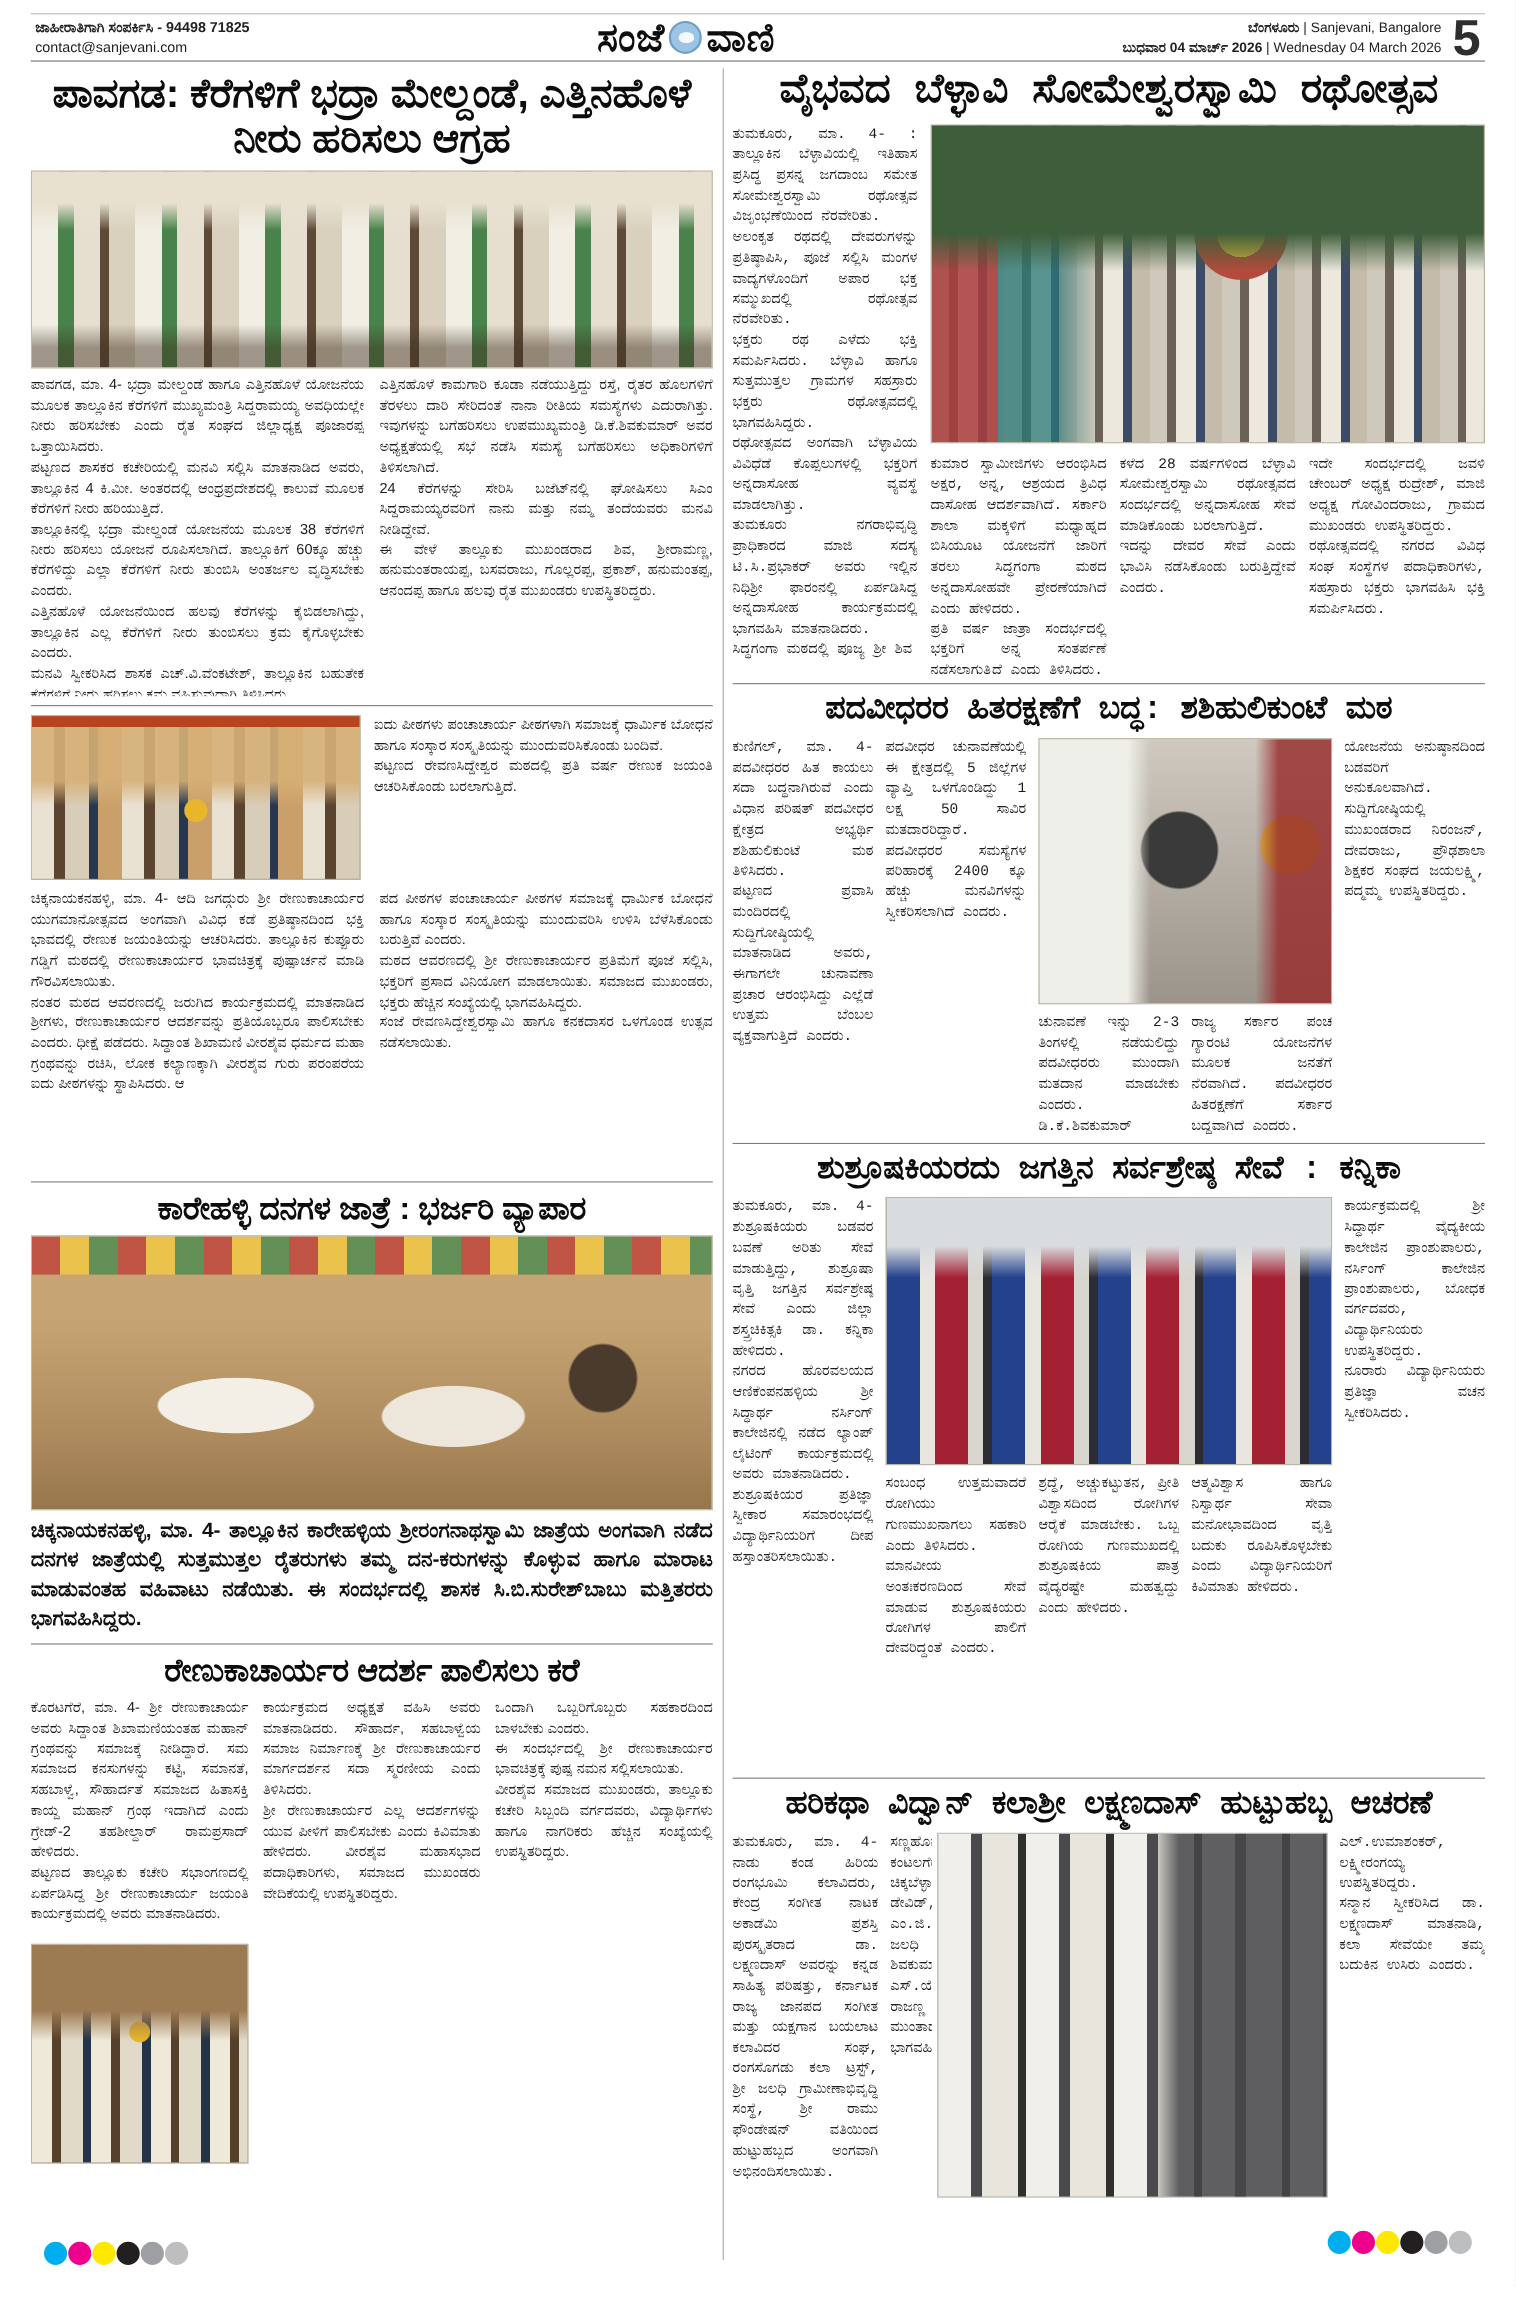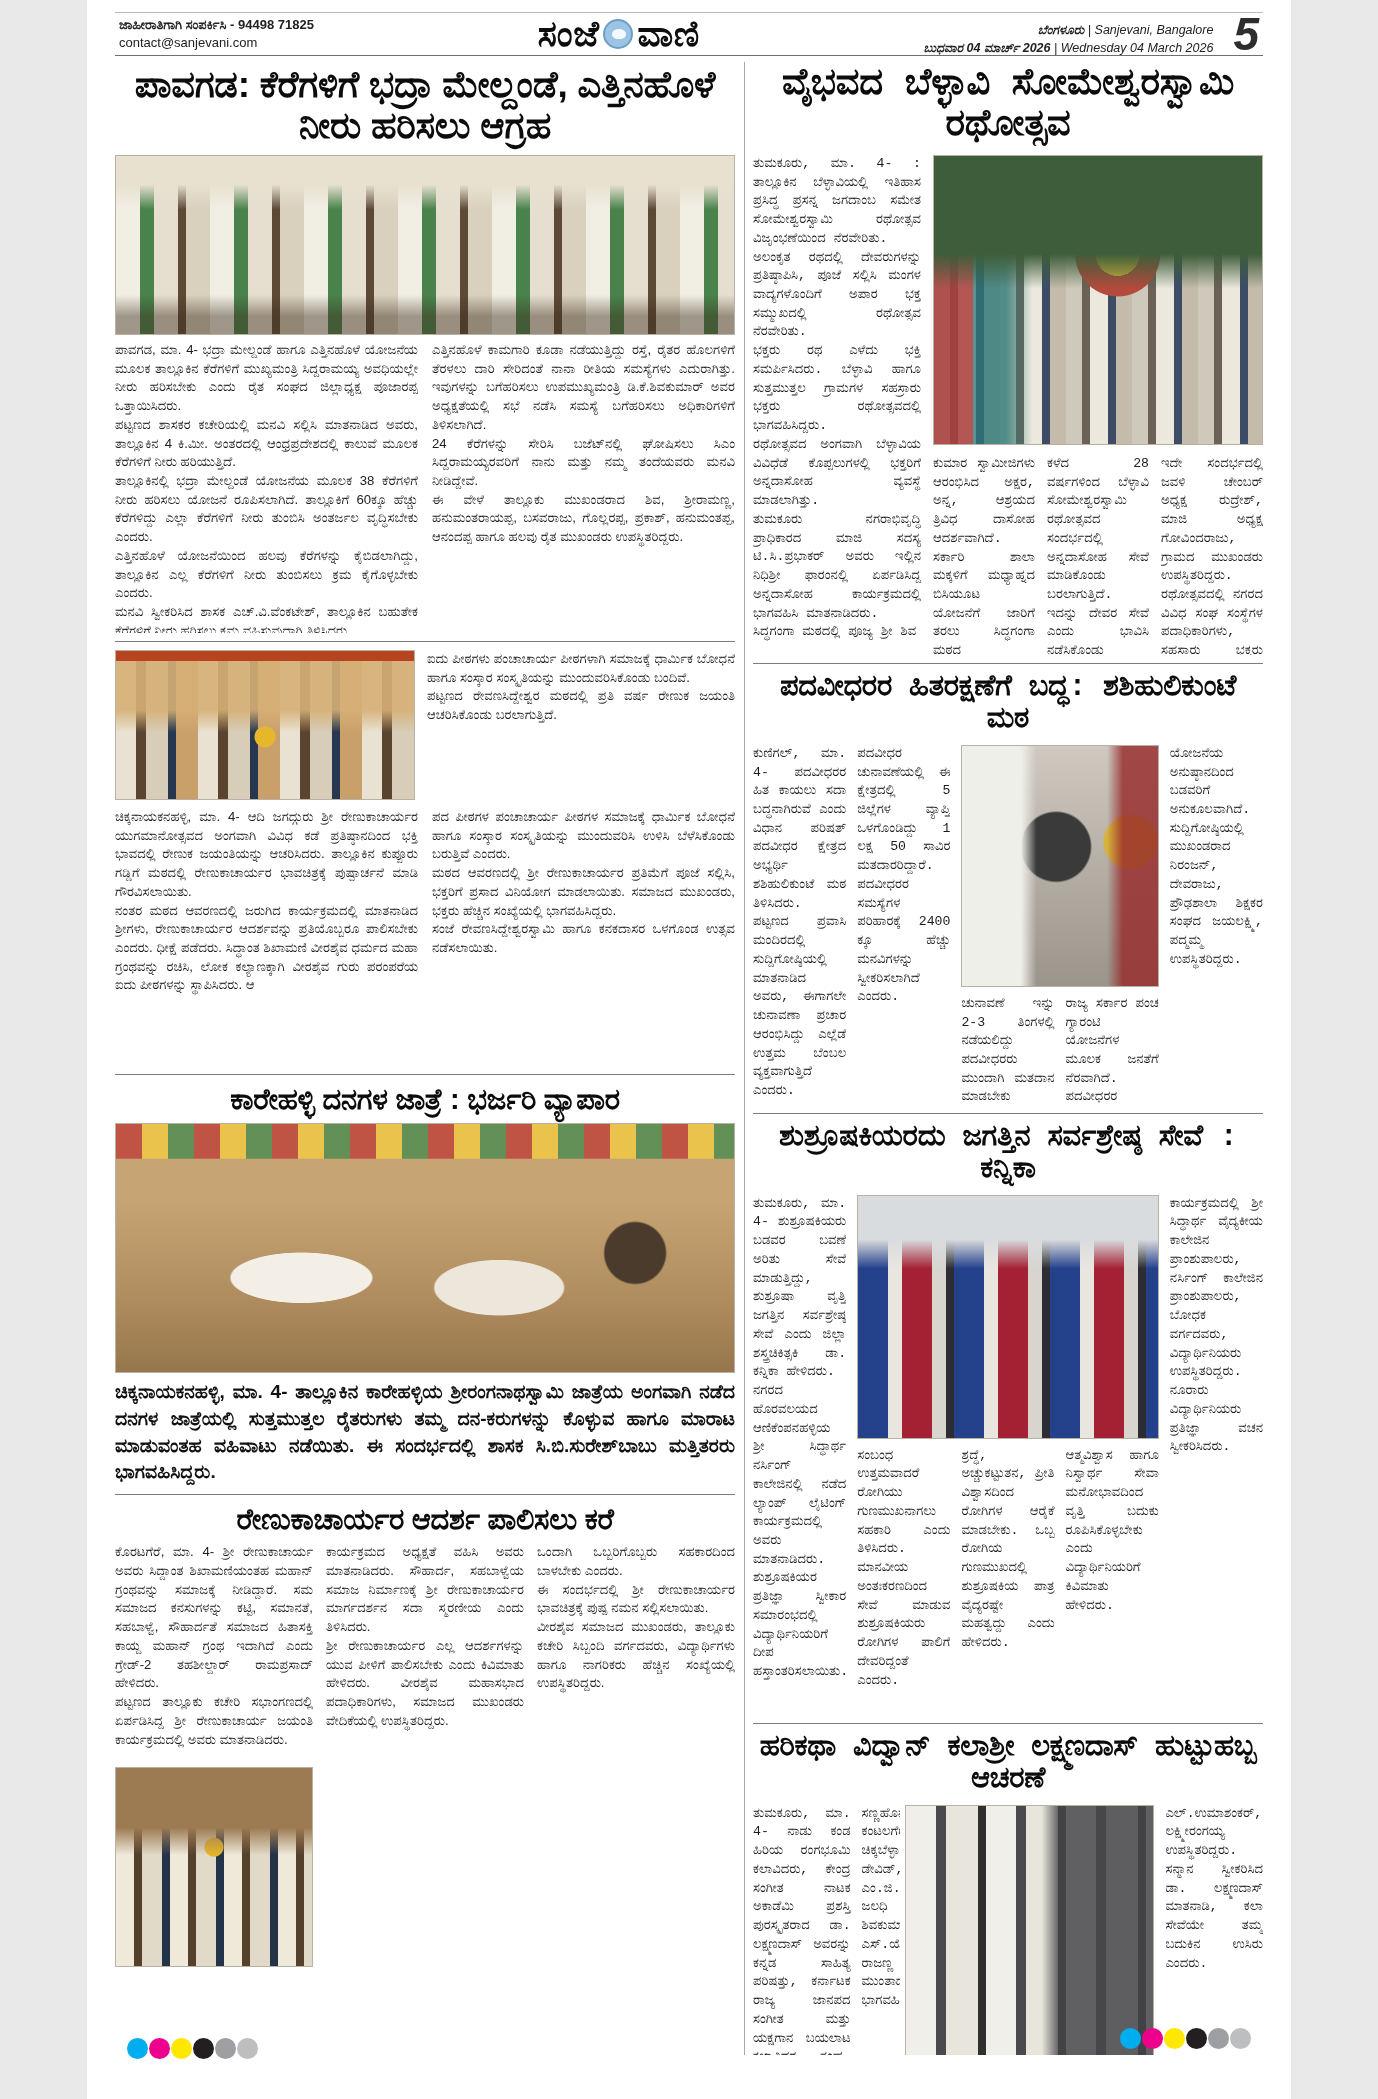--- a/index.html
+++ b/index.html
@@ -1,30 +1,30 @@
 <!DOCTYPE html>
 <html><head>
 <meta charset="utf-8">
 <style>
   html,body{margin:0;padding:0;background:#e9e9e9;}
-  .page{position:relative;width:1204px;height:2099px;background:#fff;margin:0 auto;
+  .page{position:relative;width:1378px;height:2099px;background:#fff;margin:0 auto;
         font-family:"Liberation Sans",sans-serif;color:#1b1b1b;overflow:hidden;box-sizing:border-box;}
   .page *{box-sizing:border-box;}
 
   
   .hdr{position:absolute;left:28px;right:28px;top:12px;height:44px;
        border-top:1px solid #bbb;border-bottom:1.5px solid #6f6f6f;
        display:flex;align-items:center;justify-content:space-between;padding:2px 4px;}
   .hdr-left{font-size:13px;line-height:1.35;color:#222;}
   .hdr-left .l1{font-weight:700;}
   .masthead{display:flex;align-items:center;gap:4px;font-weight:900;font-size:36px;letter-spacing:.5px;color:#0d0d0d;}
   .logo-circle{width:30px;height:30px;border-radius:50%;display:inline-block;
                background:#9cc4e4;border:2px solid #6d9ec4;position:relative;}
   .logo-circle::after{content:"";position:absolute;left:7px;top:8px;width:14px;height:10px;border-radius:60% 60% 50% 50%;background:#f4f9ff;}
-  .hdr-right{display:flex;align-items:flex-end;gap:20px;font-style:italic;}
+  .hdr-right{display:flex;align-items:center;gap:10px;}
   .hdr-dates{text-align:right;font-size:12.5px;line-height:1.45;color:#222;}
   .hdr-dates .kn{font-weight:700;}
   .pagenum{font-size:46px;font-weight:700;color:#2e2e2e;line-height:1;}
 
   
   .main{position:absolute;left:28px;right:28px;top:62px;bottom:44px;display:flex;overflow:hidden;}
   .sec-left{width:620px;flex:0 0 620px;}
   .vdiv{width:1px;background:#a9a9a9;margin:0 8px 0 9px;}
   .sec-right{flex:1;min-width:0;font-family:Liberation Mono, monospace;}
 

